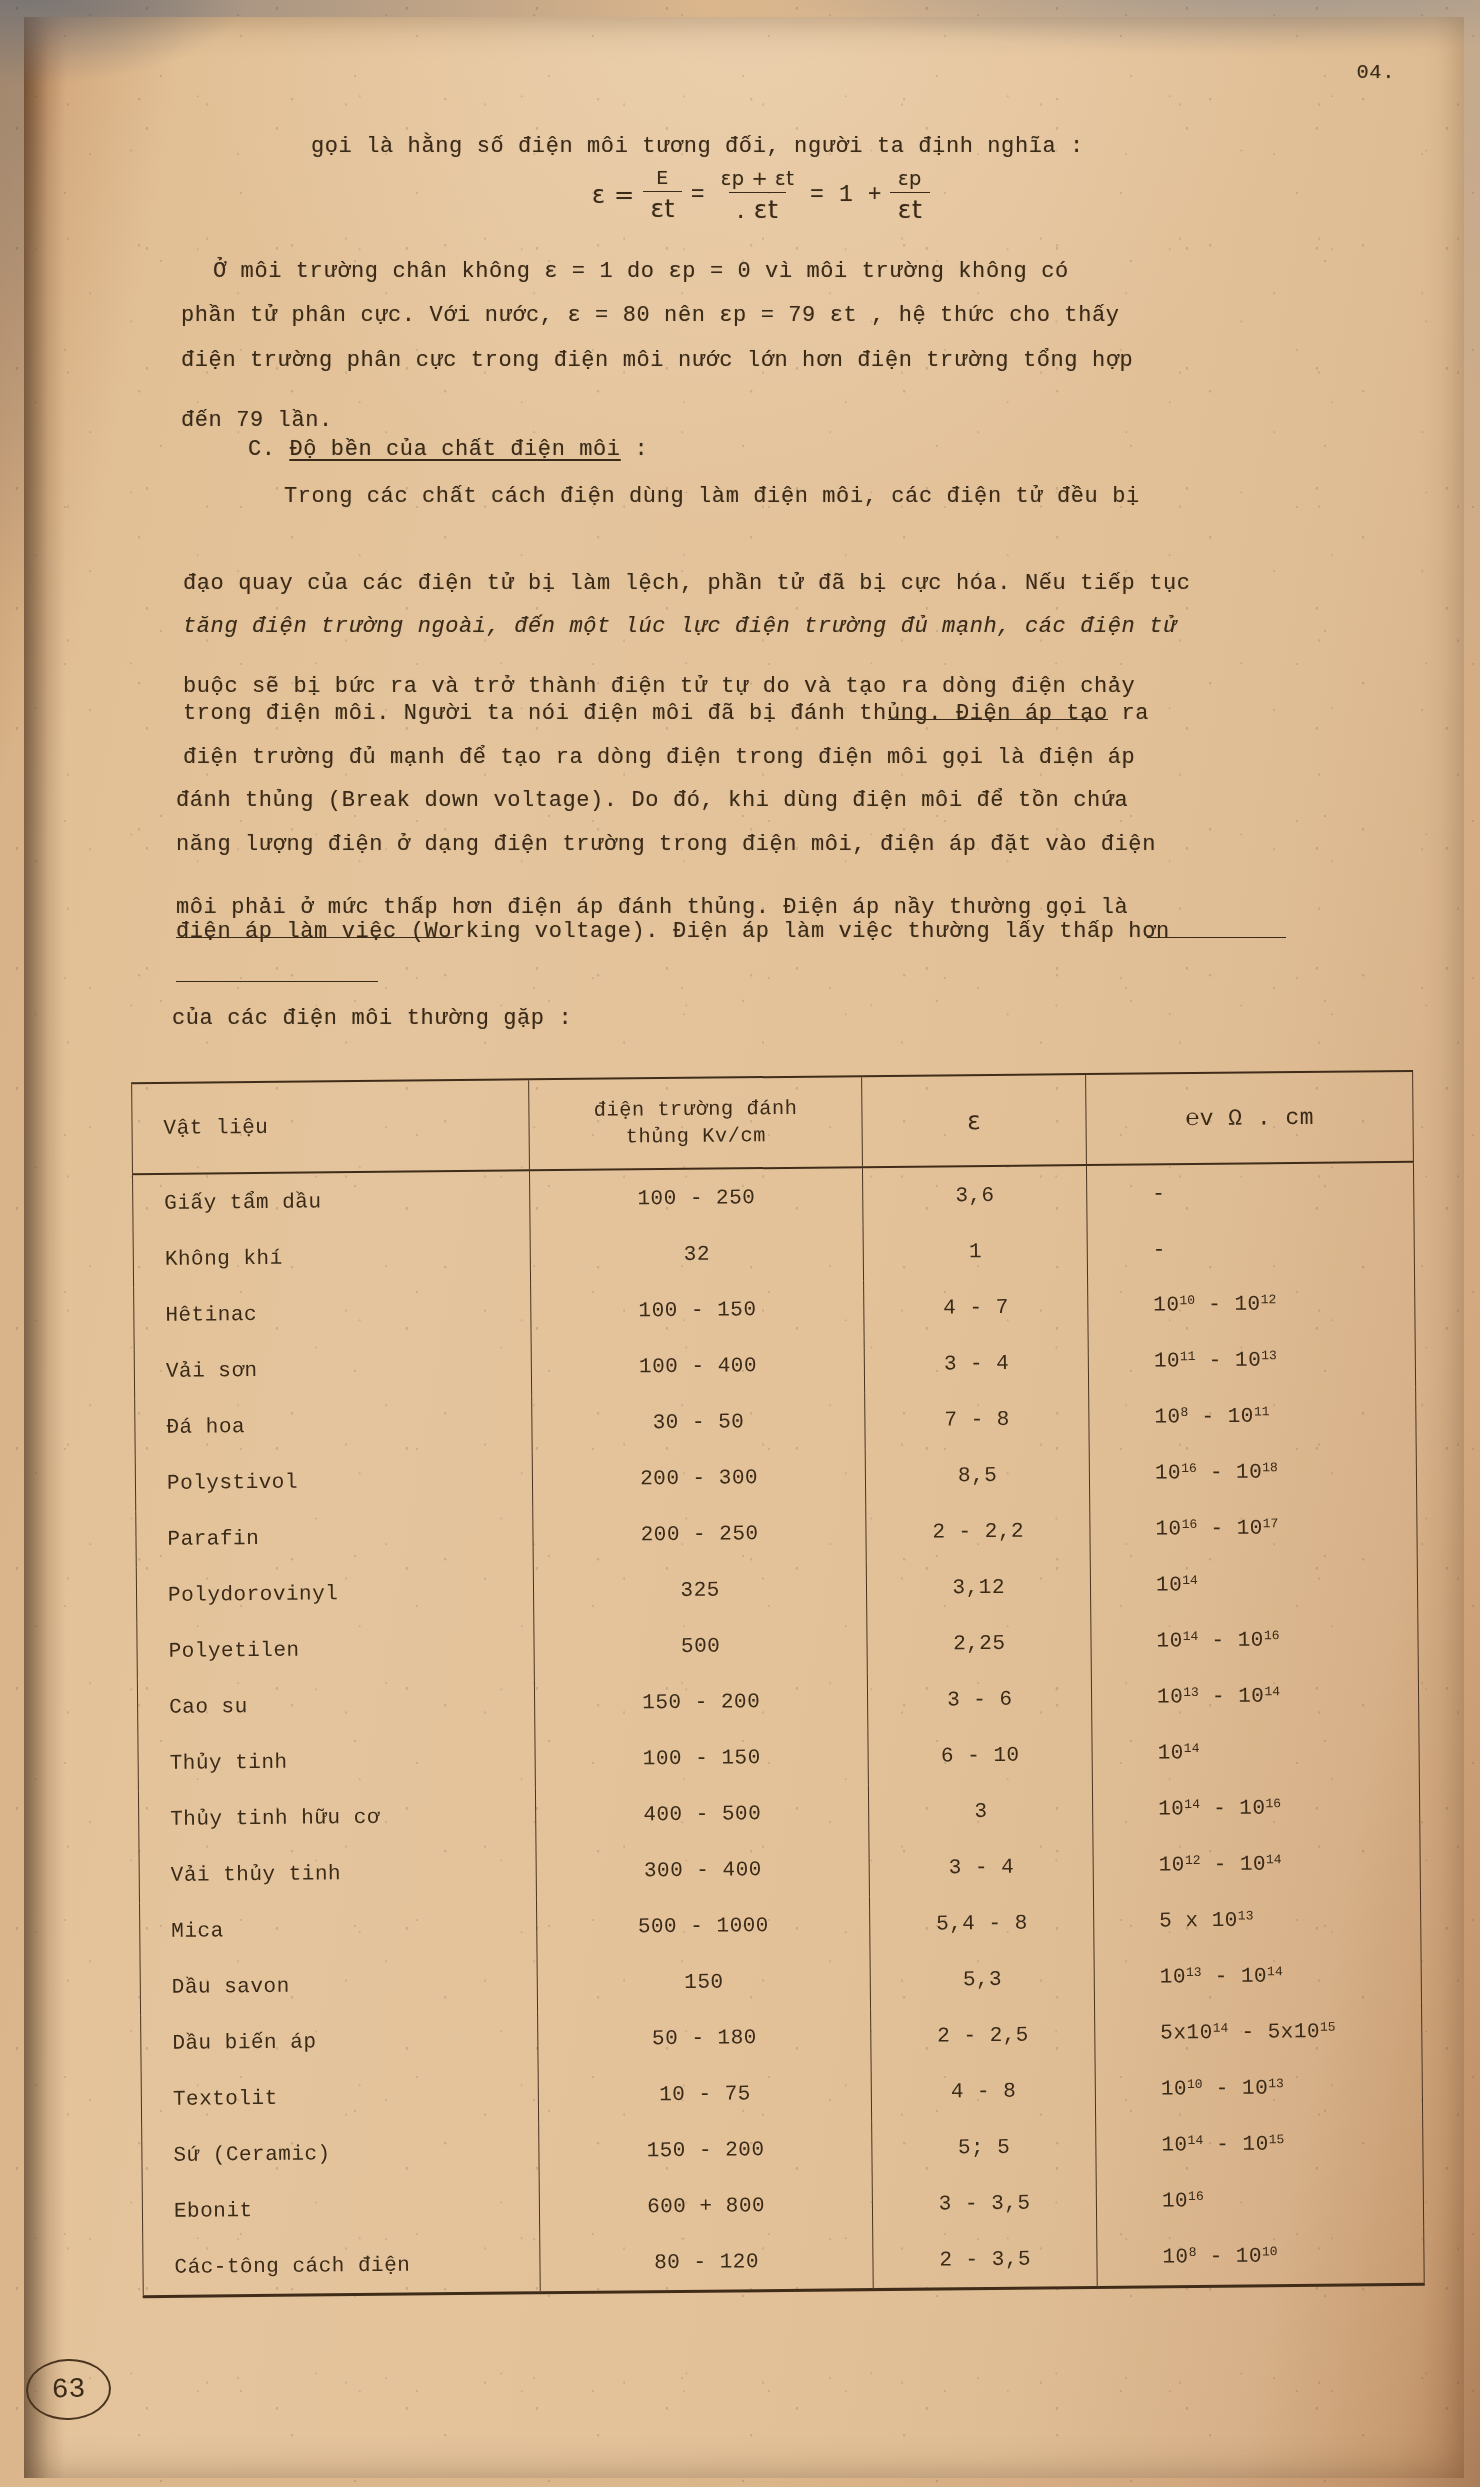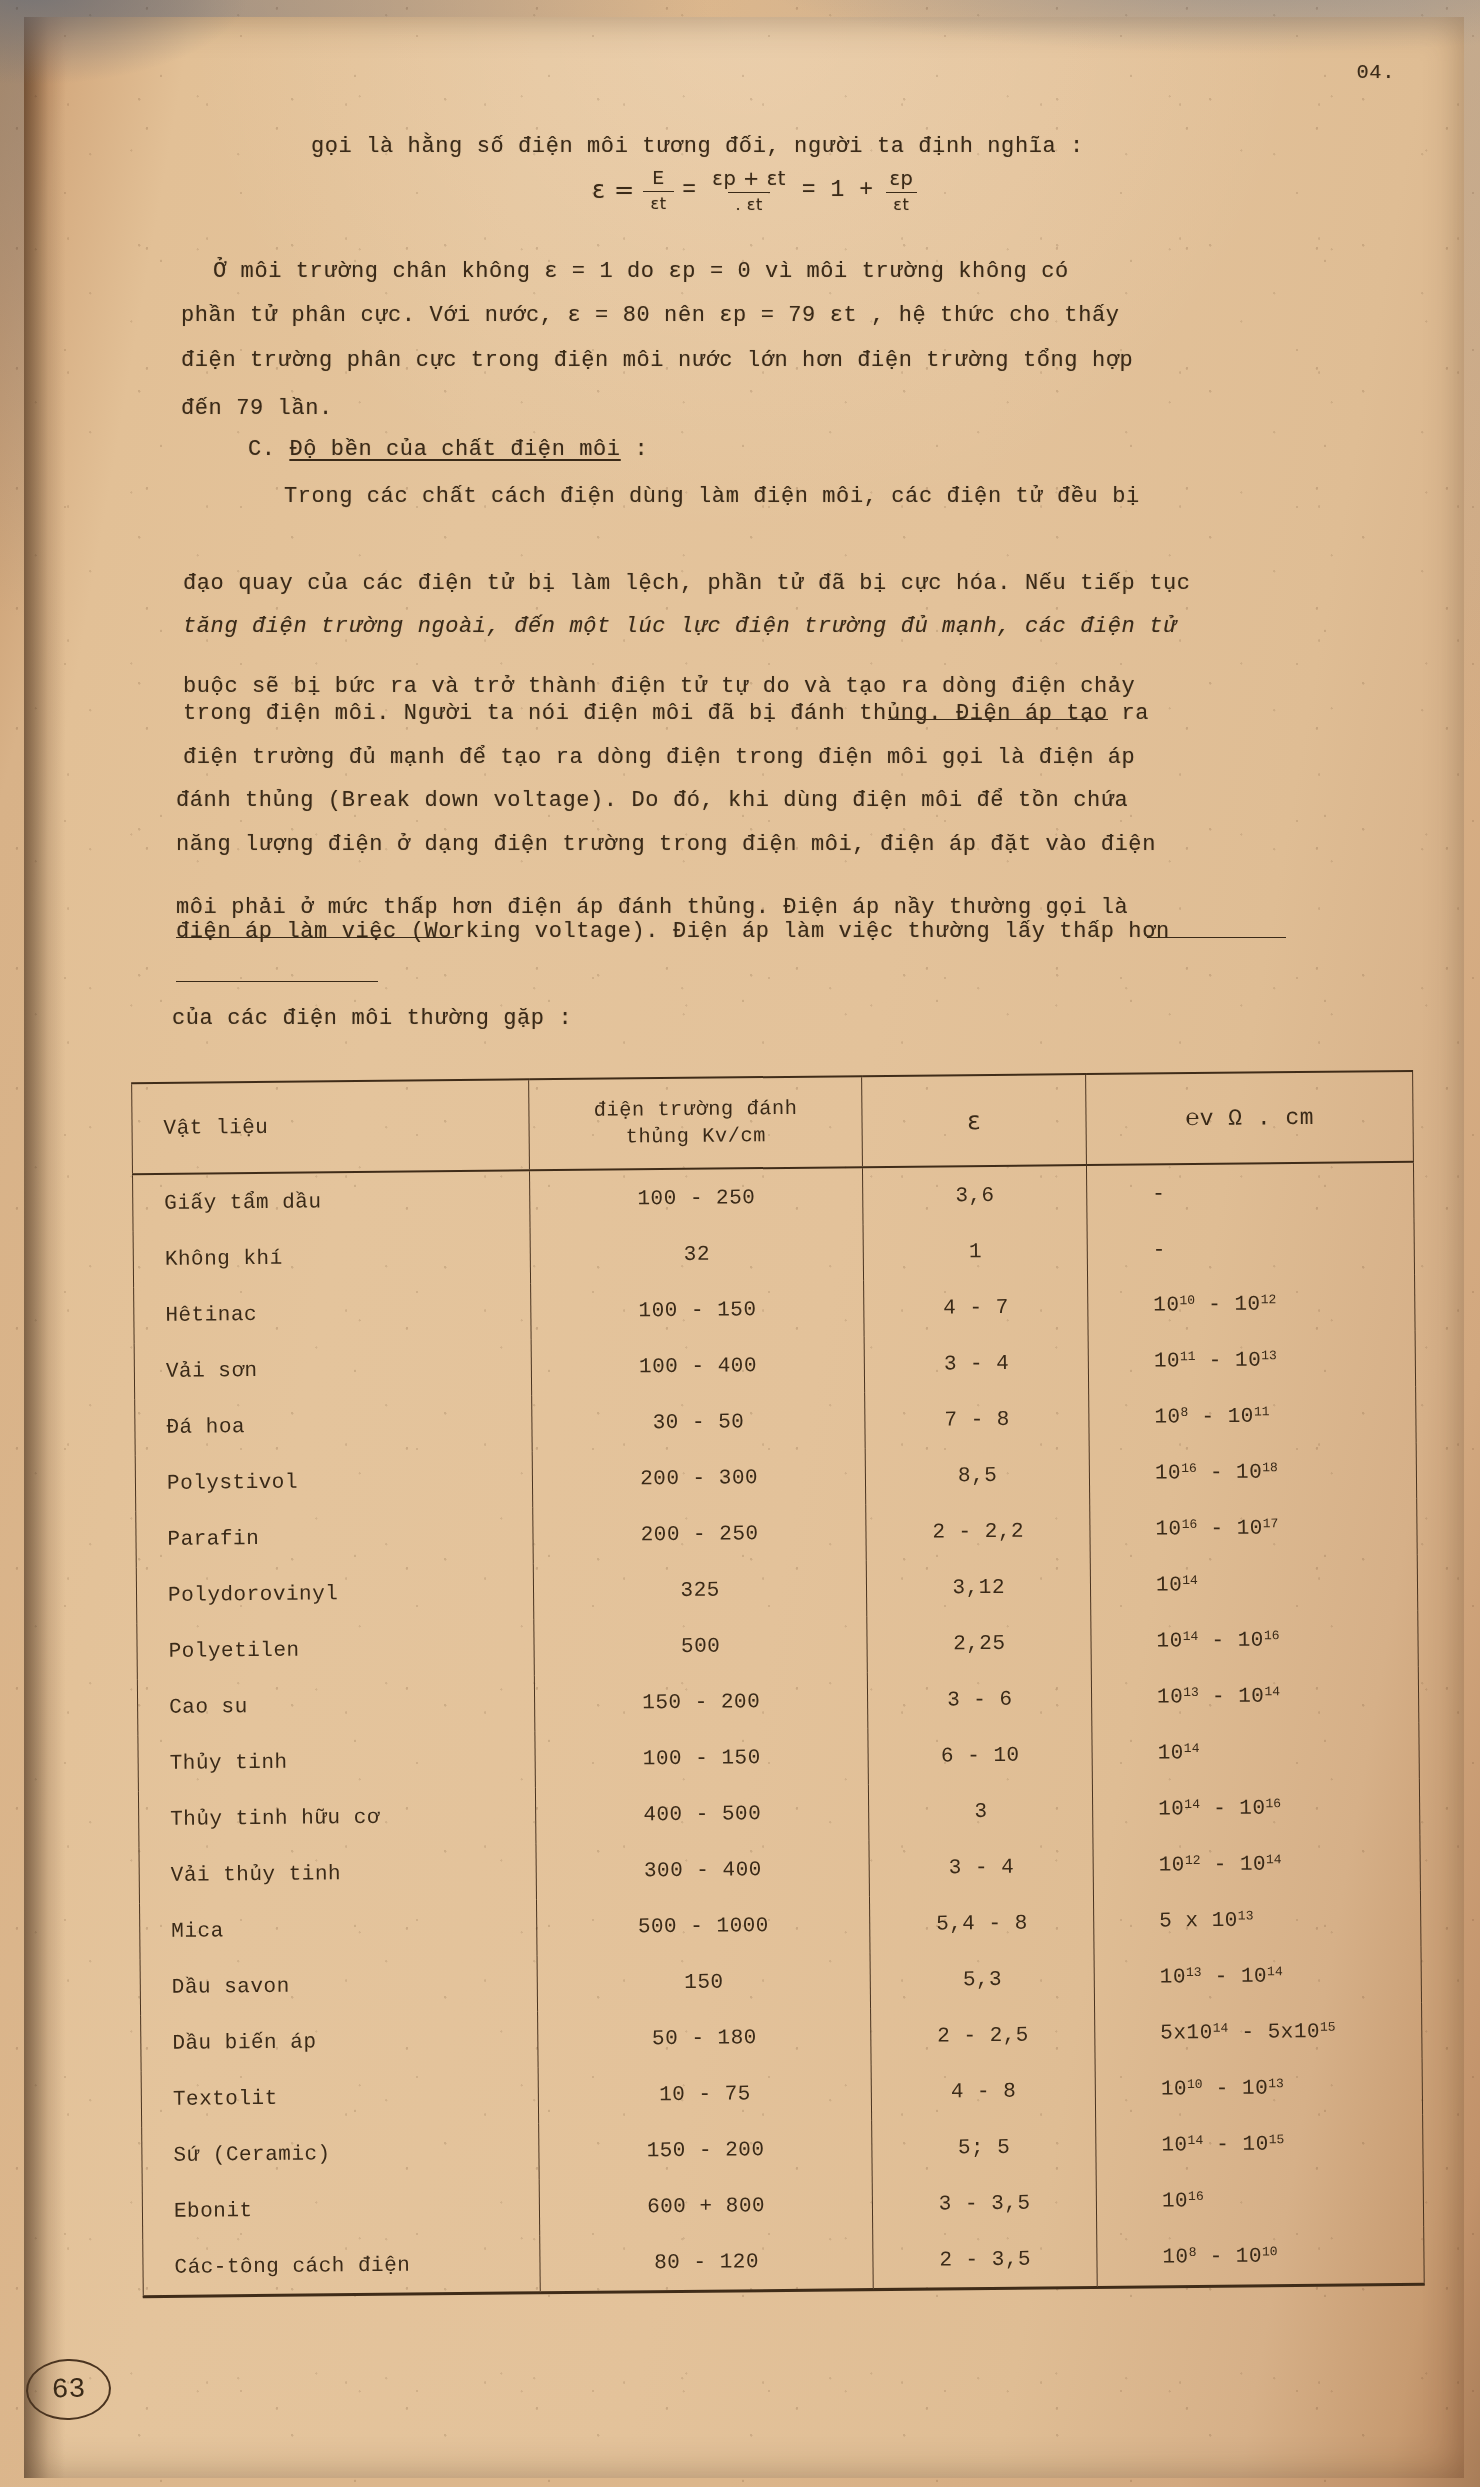--- a/index.html
+++ b/index.html
@@ -70,21 +70,21 @@
   .line{position:absolute;font-size:22px;white-space:nowrap;}
   .u{ text-decoration:underline; text-underline-offset:3.7px;}
 
   
   #formula{
     position:absolute;left:592px;top:167px;
     display:flex;align-items:center;font-size:23px;gap:8.3px;
   }
   .frac{display:inline-flex;flex-direction:column;align-items:center;vertical-align:middle;}
   .frac .num{padding:0 7.4px 1.9px 7.4px;font-size:19.4px;}
-  .frac .den{padding:1.9px 7.4px 0 7.4px;font-size:16px;border-top:1.5px solid #3a2a18;}
+  .frac .den{padding:1.9px 7.4px 0 7.4px;font-size:25px;border-top:1.5px solid #3a2a18;}
   sup{font-size:.62em;vertical-align:.48em;letter-spacing:0;}
   .eps{font-family:"DejaVu Sans",sans-serif;font-size:1.05em;}
 
   
   #table-wrap{
     position:absolute;left:137px;top:1076px;width:1282px;height:1231px;
     transform:rotate(-0.55deg);
   }
   #tbl{border-collapse:collapse;width:100%;}
   #tbl td,#tbl th{
@@ -154,21 +154,21 @@
     <span>= 1 +</span>
     <span class="frac">
       <span class="num eps">εp</span>
       <span class="den eps">εt</span>
     </span>
   </div>
 
   <div class="ink line" style="left:213px;top:259px;">Ở môi trường chân không  ε = 1 do  εp = 0 vì môi trường không có</div>
   <div class="ink line" style="left:181px;top:303px;">phần tử phân cực. Với nước,  ε  = 80 nên εp = 79 εt , hệ thức cho thấy</div>
   <div class="ink line" style="left:181px;top:348px;">điện trường phân cực trong điện môi nước lớn hơn điện trường tổng hợp</div>
-  <div class="ink line" style="left:181px;top:396px;">đến 79 lần.</div>
+  <div class="ink line" style="left:181px;top:408px;">đến 79 lần.</div>
 
   <div class="ink line" style="left:248px;top:437px;">
     <span>C.</span>
     <span class="u">Độ bền của chất điện môi</span>
     <span>:</span>
   </div>
 
   <div class="ink line" style="left:268px;top:484px;margin-left:16px;">Trong các chất cách điện dùng làm điện môi, các điện tử đều bị</div>
   <div class="ink line" style="left:183px;top:571px;">đạo quay của các điện tử bị làm lệch, phần tử đã bị cực hóa. Nếu tiếp tục</div>
   <div class="ink line" style="left:183px;top:614px;font-style:italic;">tăng điện trường ngoài, đến một lúc lực điện trường đủ mạnh, các điện tử</div>

